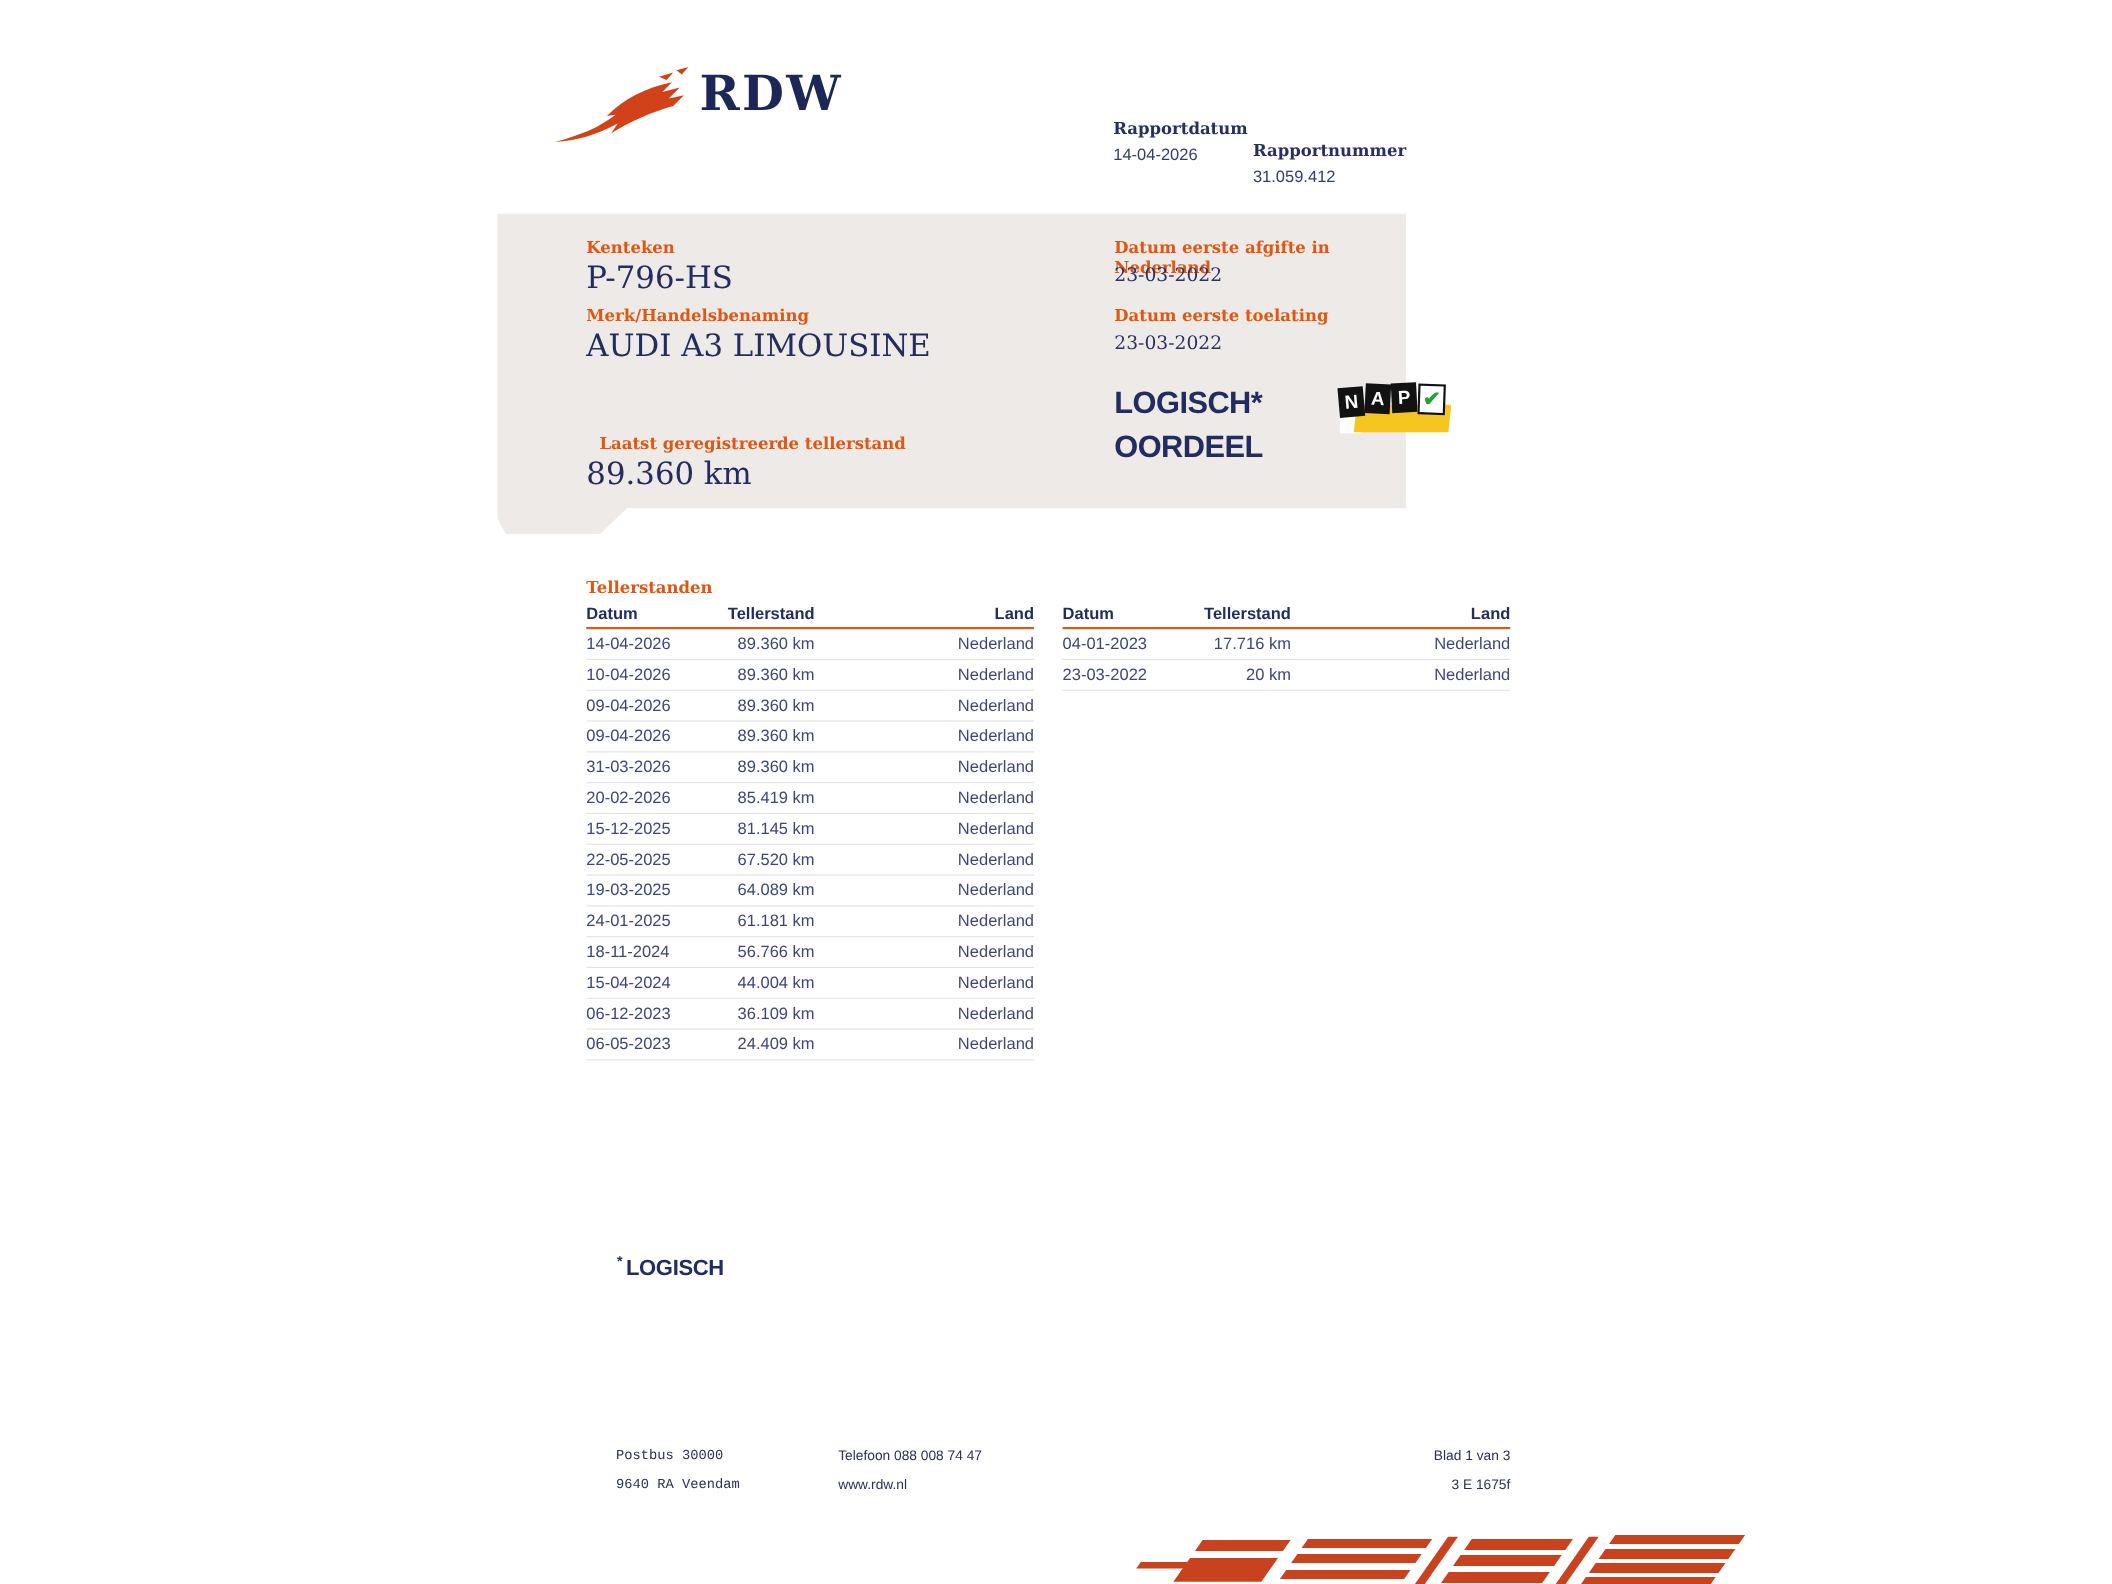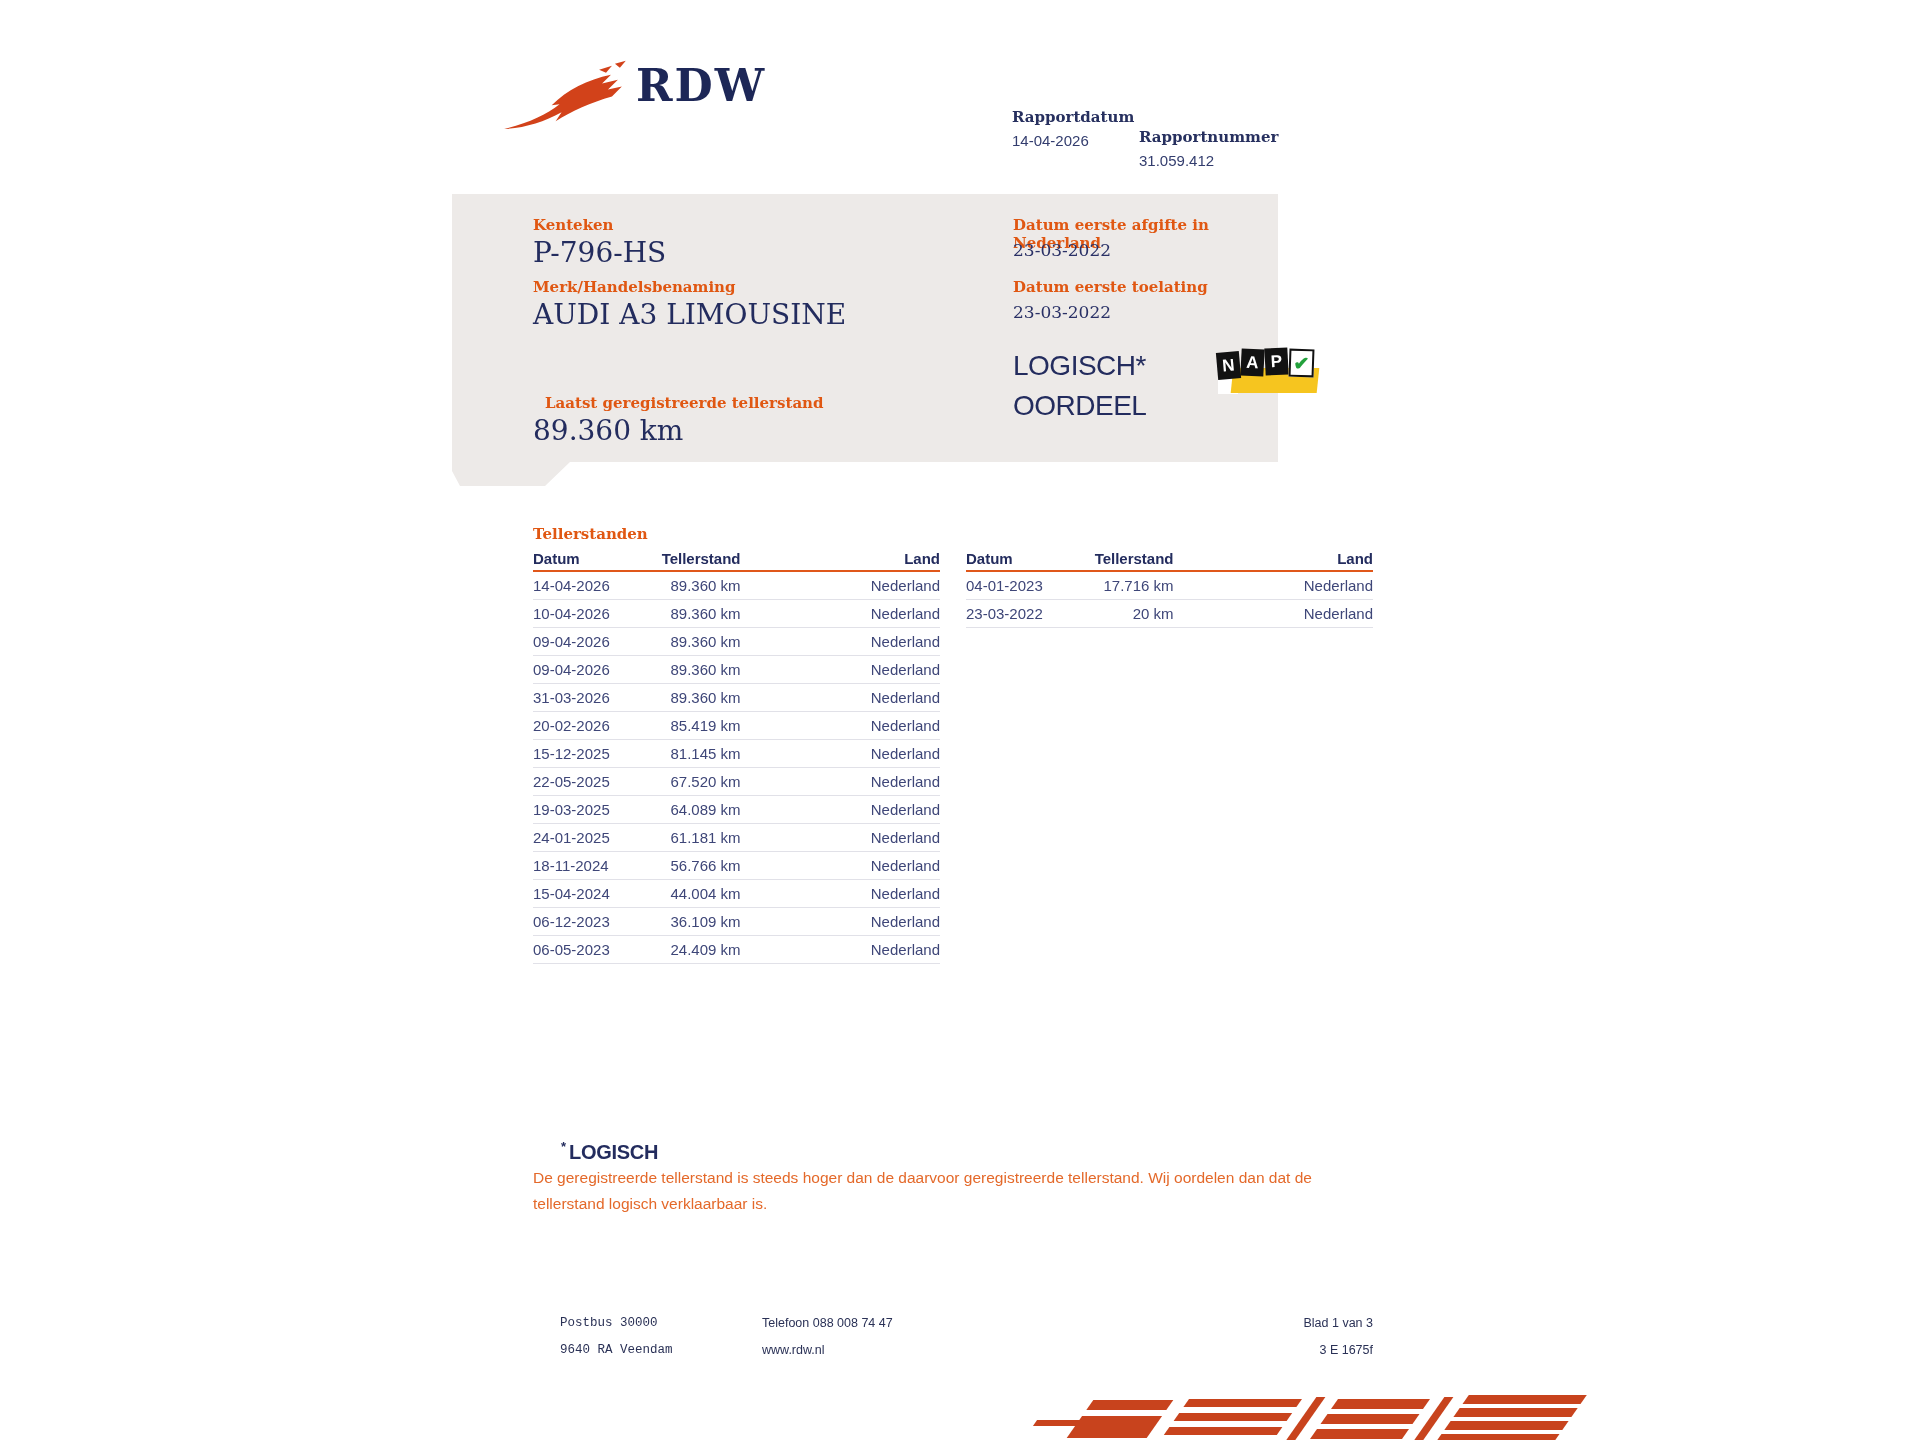--- a/index.html
+++ b/index.html
@@ -17,21 +17,21 @@
   .meta-value{top:132px;font-size:15px;color:#333d6e;}
   .mx1{left:1012px;} .mx2{left:1139px;margin-top:20px;}
 
   
   .panel{left:452px;top:194px;width:826px;height:292px;background:#edeae8;
          clip-path:polygon(0px 0px,906px 0px,906px 268px,118px 268px,93px 292px,8px 292px,0px 277px);}
   .olabel{font-family:"DejaVu Serif",serif;font-weight:bold;font-size:15px;color:#e05712;}
   .bigval{font-family:"DejaVu Serif",serif;font-size:28px;color:#232c5e;}
   .dateval{font-family:"DejaVu Serif",serif;font-size:17px;color:#2a3166;}
   .p-l{left:81px;} .p-r{left:561px;}
-  .oordeel{font-size:28px;font-weight:normal;color:#232c5e;letter-spacing:-0.5px;}
+  .oordeel{font-size:28px;font-weight:bold;color:#232c5e;letter-spacing:-0.5px;}
 
   
   .nap{left:764px;top:154px;width:110px;height:52px;}
   .nap-white{position:absolute;left:2px;top:26px;width:20px;height:20px;background:#fff;}
   .nap-bar{position:absolute;left:16px;top:20px;width:86px;height:25px;background:#f6c51f;transform:skewX(-6deg);}
   .nap-tile{position:absolute;width:23px;height:27px;background:#121212;color:#fff;font-weight:bold;
             font-size:17px;display:flex;align-items:center;justify-content:center;}
   .t-n{left:1px;top:4px;transform:rotate(-5deg);}
   .t-a{left:25px;top:1px;transform:rotate(3deg);}
   .t-p{left:49px;top:0px;transform:rotate(-3deg);}
@@ -215,21 +215,20 @@
           <span class="c0">23-03-2022</span>
           <span class="c1">20 km</span>
           <span class="c2">Nederland</span>
         </div>
       </div>
   </div>
 
   <div class="abs expl-head">
     <span class="expl-ast">*</span><span class="expl-word">LOGISCH</span>
   </div>
-  <div class="abs expl-body">De geregistreerde tellerstand is steeds hoger dan de daarvoor geregistreerde tellerstand. Wij oordelen dan dat de tellerstand logisch verklaarbaar is.</div>
 
   <div class="abs foot f1 fy1">Postbus 30000</div>
   <div class="abs foot f1 fy2">9640 RA Veendam</div>
   <div class="abs foot f2 fy1">Telefoon 088 008 74 47</div>
   <div class="abs foot f2 fy2">www.rdw.nl</div>
   <div class="abs foot fr fy1">Blad 1 van 3</div>
   <div class="abs foot fr fy2">3 E 1675f</div>
 
   <div class="abs bgfx">
     <span class="fx-bar1 fx-c"></span>

